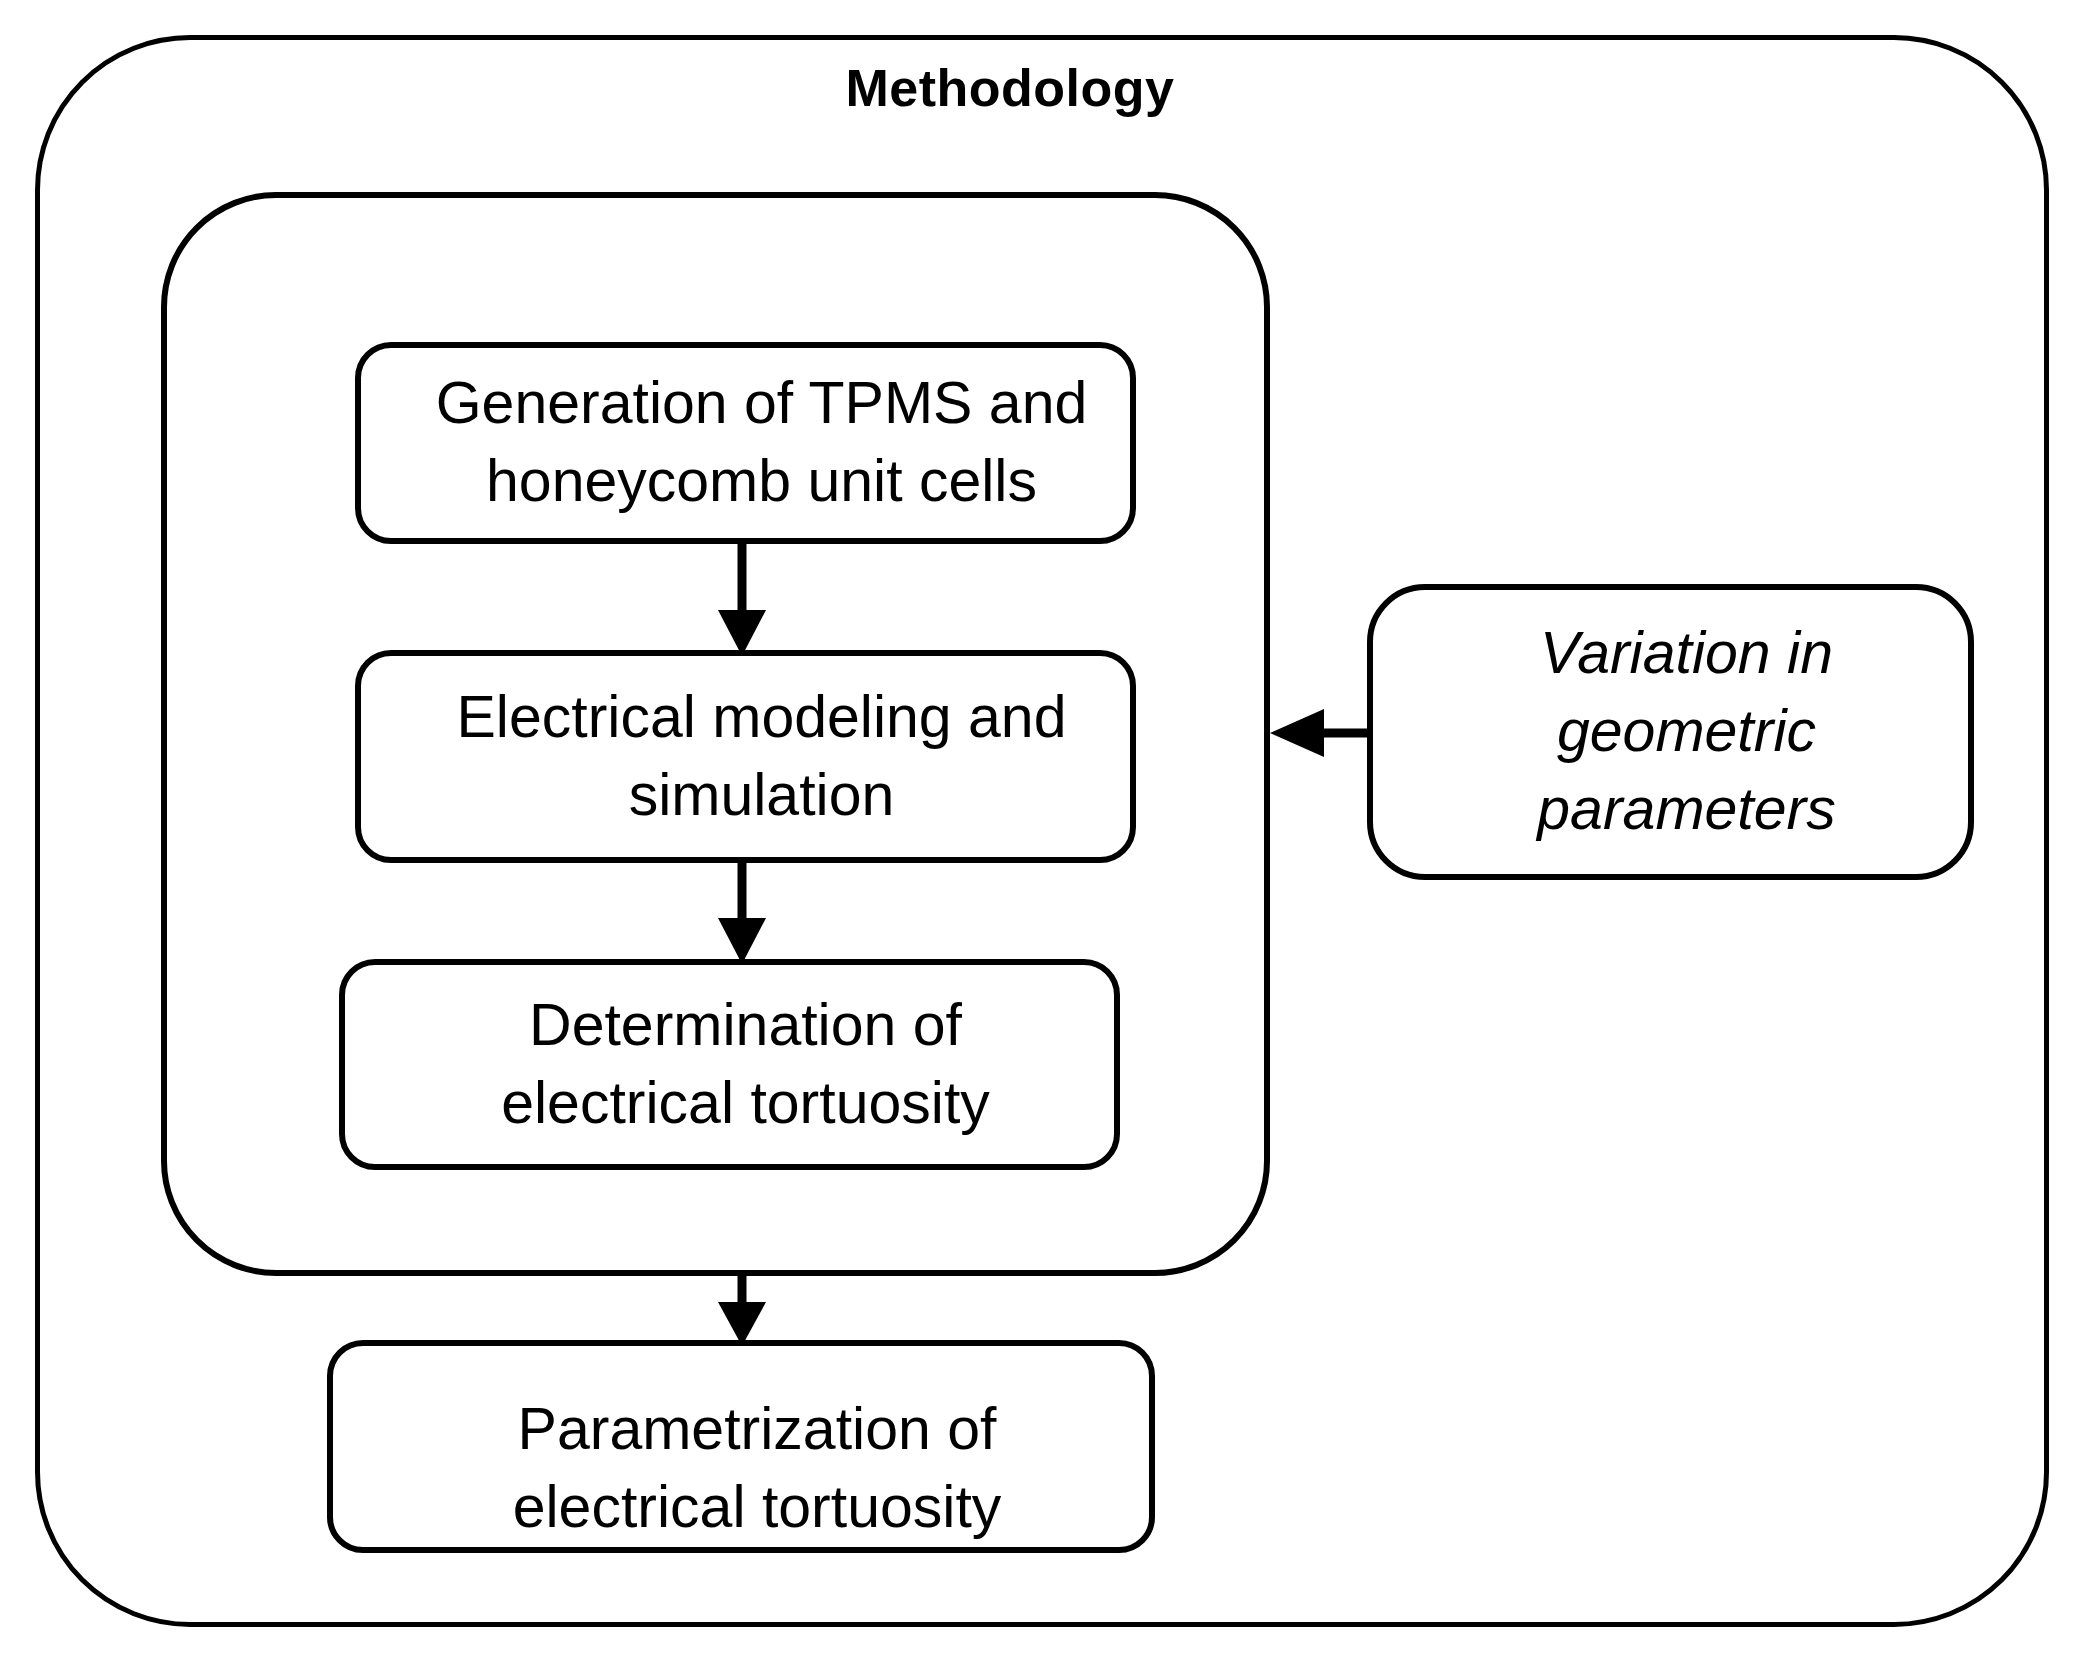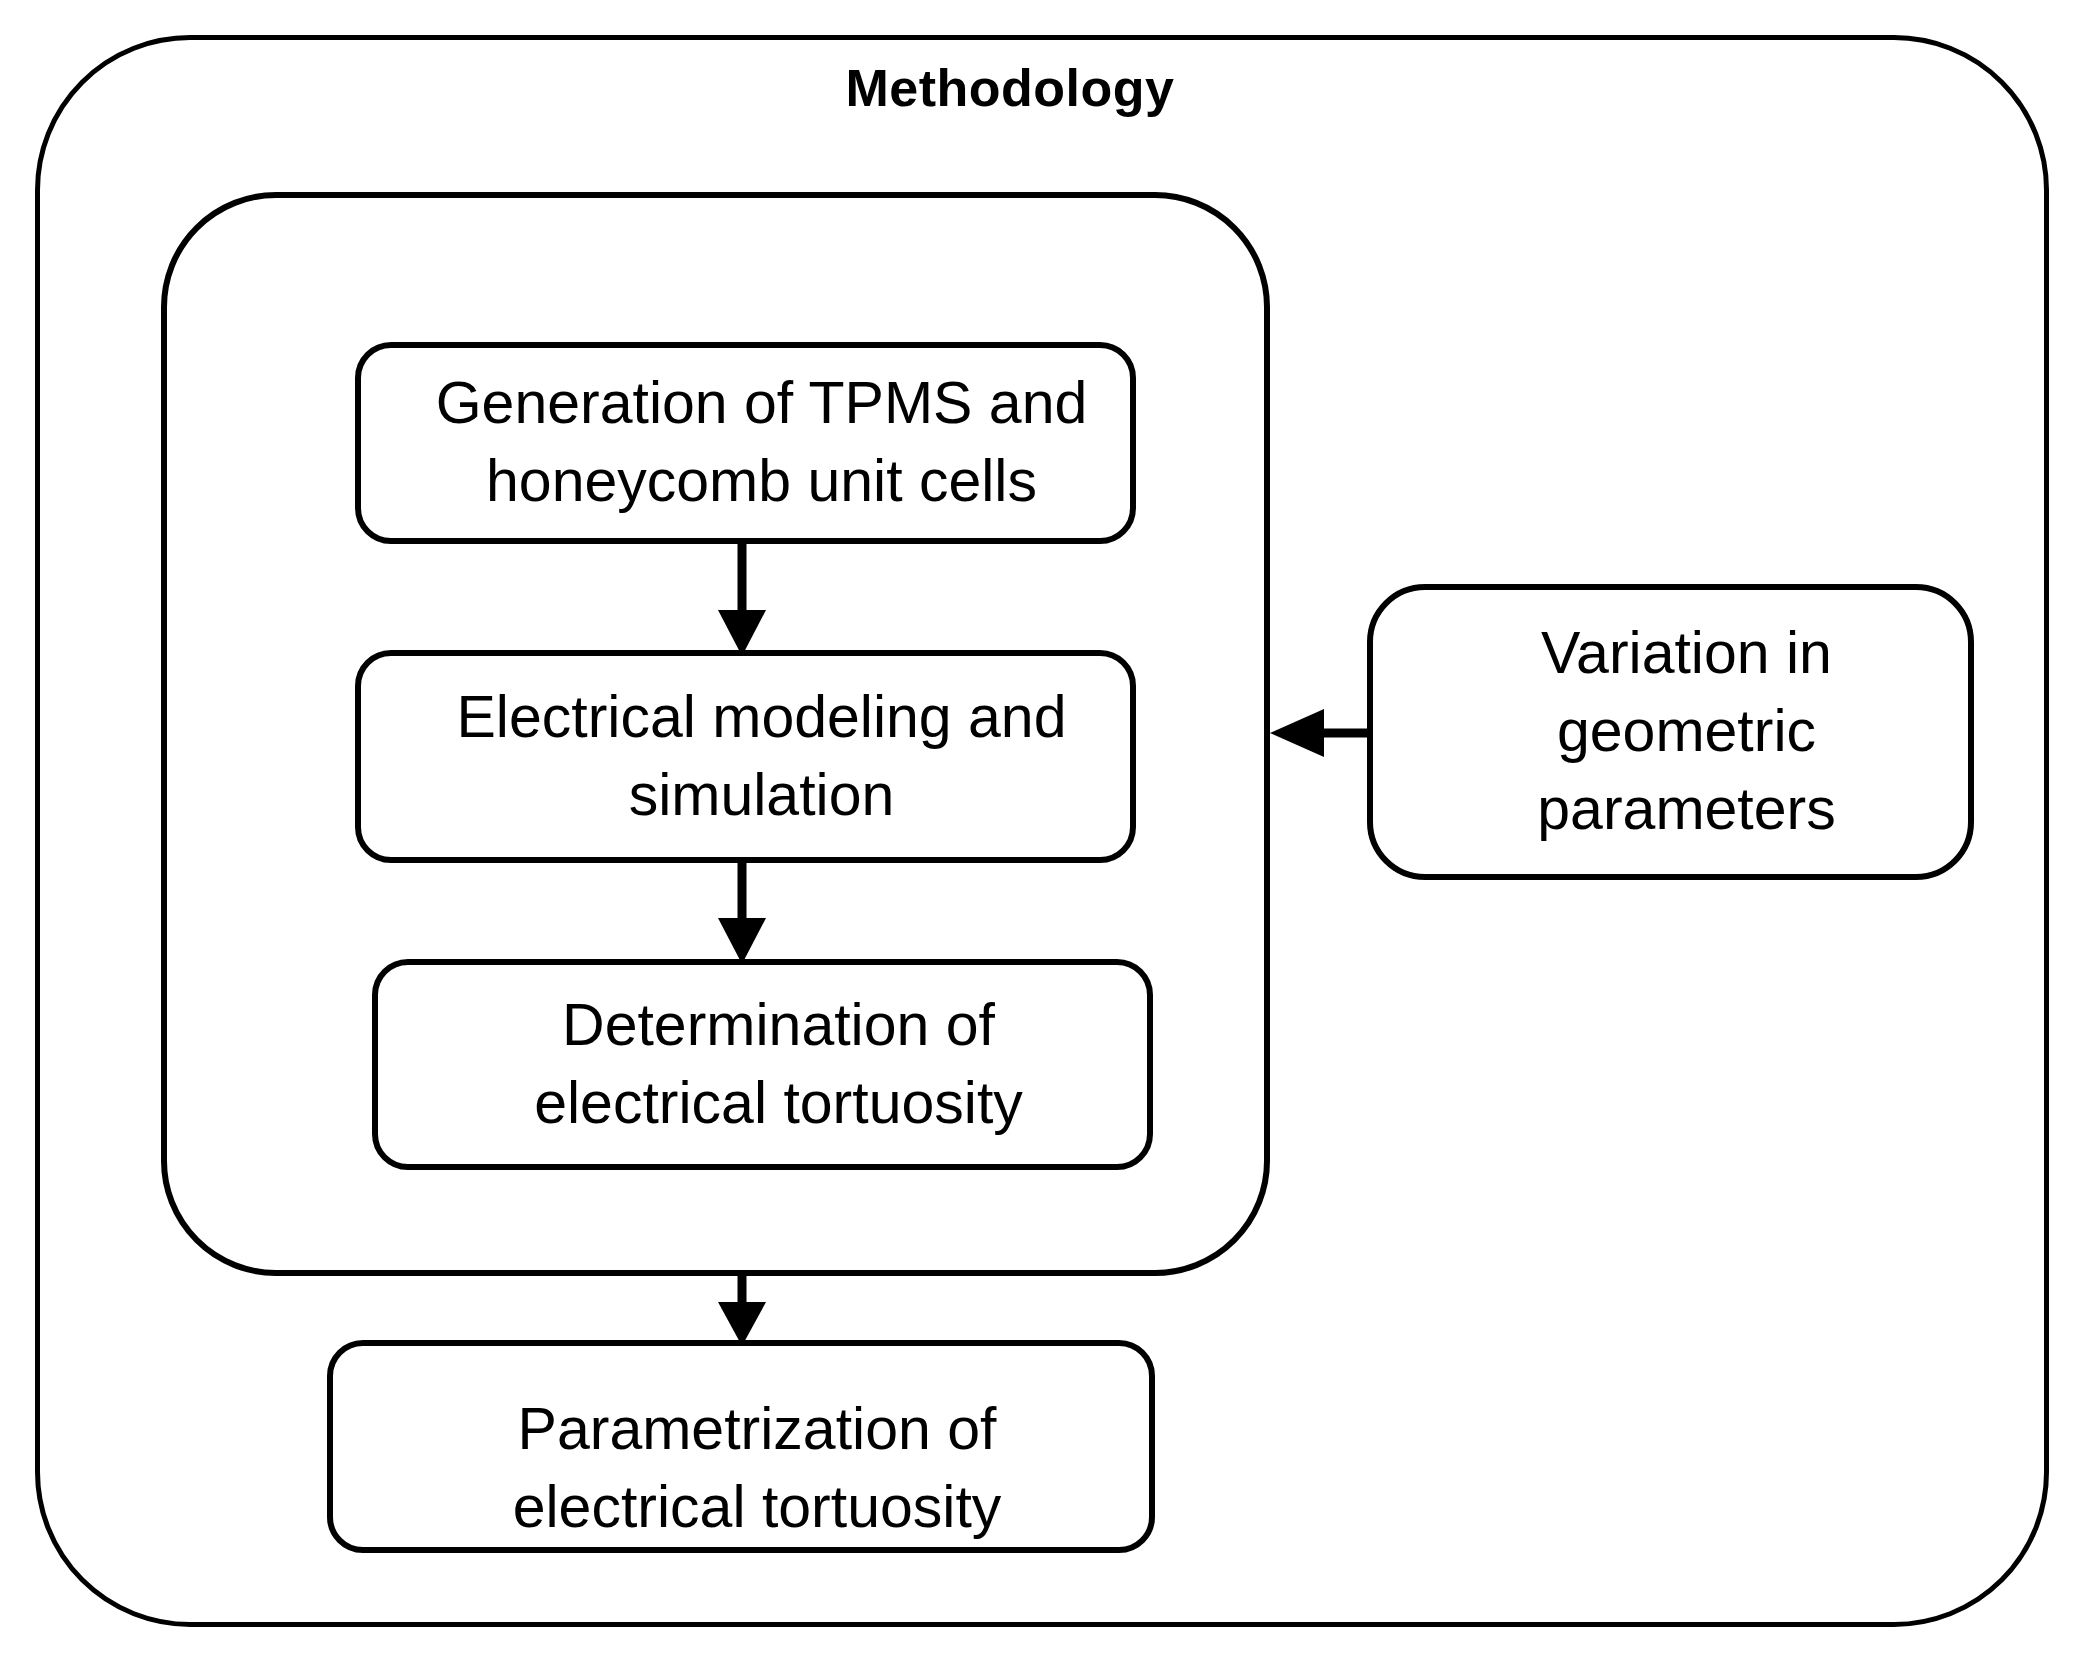--- a/index.html
+++ b/index.html
@@ -57,23 +57,23 @@
     align-items: center;
     justify-content: center;
     text-align: center;
     font-size: 59px;
     line-height: 1.32;
     white-space: pre-line;
     padding-left: 32px;
   }
   .node-generation      { left: 355px;  top: 342px;  width: 781px; height: 202px; }
   .node-modeling        { left: 355px;  top: 650px;  width: 781px; height: 213px; }
-  .node-determination   { left: 372px;  top: 959px;  width: 781px; height: 211px; }
+  .node-determination   { left: 339px;  top: 959px;  width: 781px; height: 211px; }
   .node-parametrization { left: 327px;  top: 1340px; width: 828px; height: 213px; align-items: flex-end; }
-  .node-variation       { left: 1367px; top: 584px;  width: 607px; height: 296px; border-radius: 58px; }
+  .node-variation       { left: 1367px; top: 584px;  width: 607px; height: 296px; border-radius: 58px; font-style: italic; }
   .arrow-layer {
     position: absolute;
     left: 0;
     top: 0;
     width: 2079px;
     height: 1662px;
     pointer-events: none;
   }
 </style>
 </head>

